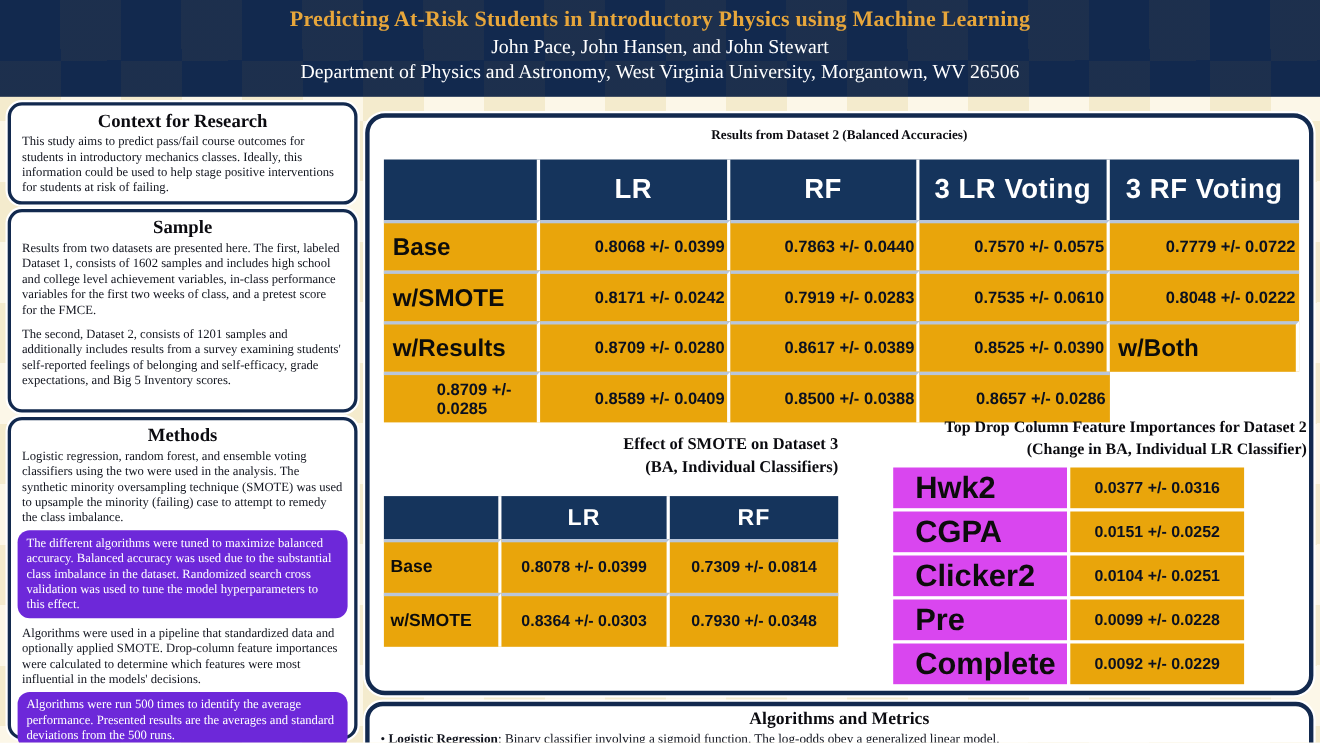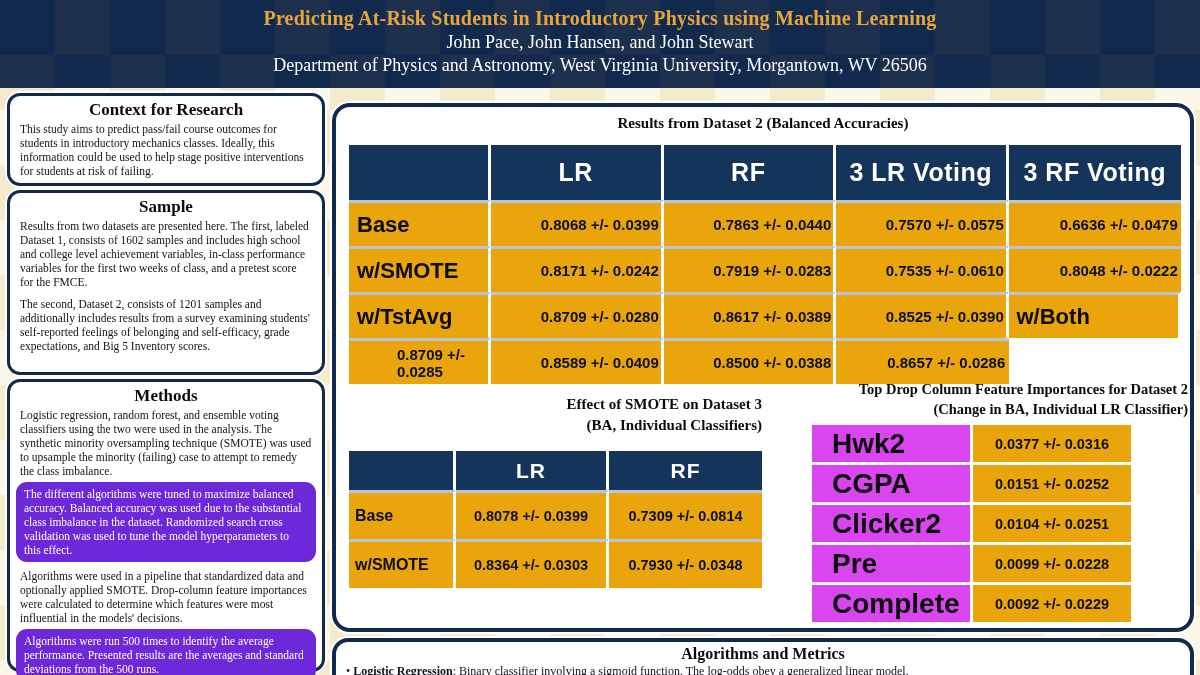--- a/index.html
+++ b/index.html
@@ -28,21 +28,21 @@
   }
   .box h2{margin:4px 0 2px 0;text-align:center;font-size:17px;color:#0b0b10;}
   .box p{margin:2px 10px 8px 10px;font-size:11.5px;line-height:1.22;color:#10131d;}
   .callout{
     background:#6d28d9;color:#fff;border-radius:11px;
     margin:4px 6px 7px 6px;padding:5px 8px;font-size:11.5px;line-height:1.22;
   }
   
   .results-box{left:332px;top:103px;width:862px;height:529px;border-width:4px;border-radius:18px;}
   .panel-title{position:absolute;left:0;top:8px;width:100%;text-align:center;
-    font-size:15px;font-weight:bold;color:#0b0b10;}
+    font-size:12px;font-weight:bold;color:#0b0b10;}
   .sub-title{position:absolute;text-align:right;font-weight:bold;color:#0b0b10;
     font-size:14.5px;line-height:1.4;}
   
   .rtable{
     position:absolute;left:13px;top:38px;width:832px;
     display:grid;grid-template-columns:142px repeat(4,1fr);
     grid-template-rows:55px repeat(4,46px);
     font-family:"Liberation Sans", sans-serif;
   }
   .rtable .hcell{
@@ -128,29 +128,29 @@
     <div class="hcell"></div>
     <div class="hcell">LR</div>
     <div class="hcell">RF</div>
     <div class="hcell">3 LR Voting</div>
     <div class="hcell last">3 RF Voting</div>
 
     <div class="lcell">Base</div>
     <div class="vcell">0.8068 +/- 0.0399</div>
     <div class="vcell">0.7863 +/- 0.0440</div>
     <div class="vcell">0.7570 +/- 0.0575</div>
-    <div class="vcell last">0.6636 +/- 0.0479</div>
+    <div class="vcell last">0.7779 +/- 0.0722</div>
 
     <div class="lcell">w/SMOTE</div>
     <div class="vcell">0.8171 +/- 0.0242</div>
     <div class="vcell">0.7919 +/- 0.0283</div>
     <div class="vcell">0.7535 +/- 0.0610</div>
     <div class="vcell last">0.8048 +/- 0.0222</div>
 
-    <div class="lcell">w/TstAvg</div>
+    <div class="lcell">w/Results</div>
     <div class="vcell">0.8709 +/- 0.0280</div>
     <div class="vcell">0.8617 +/- 0.0389</div>
     <div class="vcell">0.8525 +/- 0.0390</div>
 
     <div class="lcell">w/Both</div>
     <div class="vcell">0.8709 +/- 0.0285</div>
     <div class="vcell">0.8589 +/- 0.0409</div>
     <div class="vcell">0.8500 +/- 0.0388</div>
     <div class="vcell last">0.8657 +/- 0.0286</div>
   </div>

